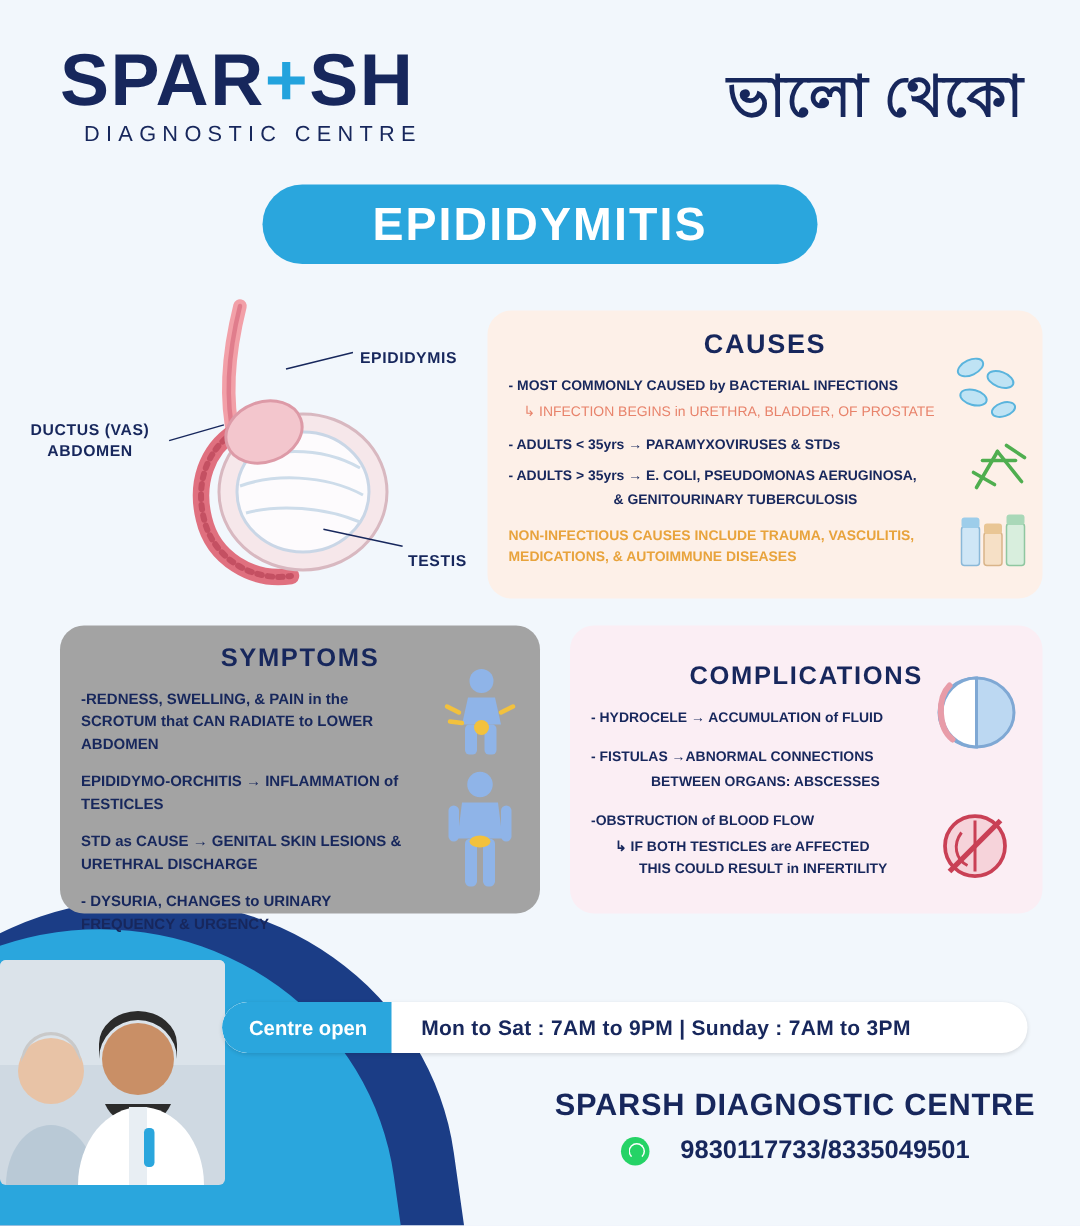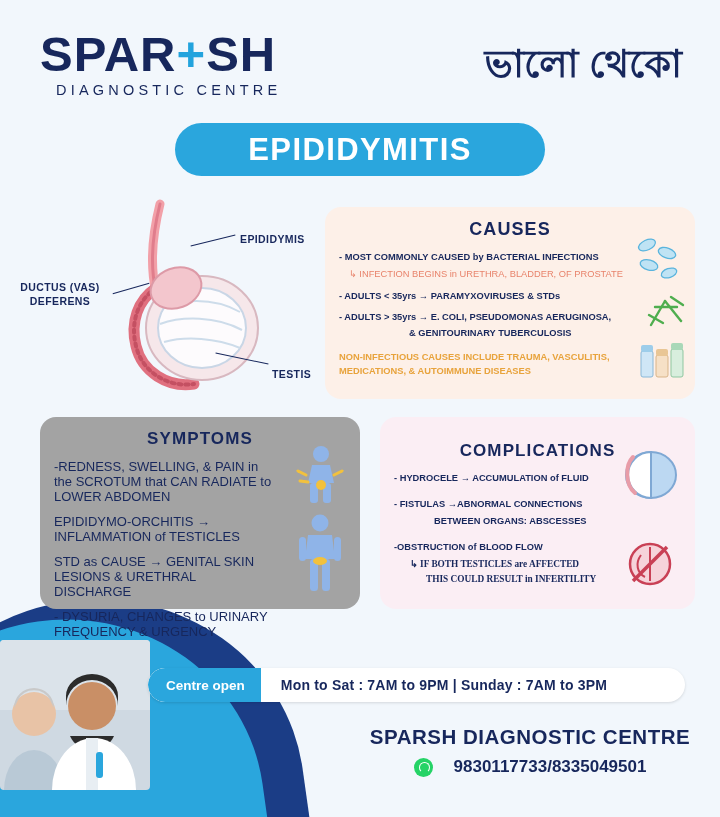--- a/index.html
+++ b/index.html
@@ -72,21 +72,21 @@
   #causes{left:325px;top:207px;width:370px;height:192px;background:#fdf0e8;}
   #causes .card-title{font-size:18px;margin-top:12px;}
   .causes-body{padding:10px 14px 0 14px;font-size:9.3px;color:#17275c;line-height:14px;}
   .causes-body .line{font-weight:bold;margin-bottom:7px;}
   .sub-line{color:#e8836b;font-weight:normal;margin:-4px 0 8px 10px;}
   .noninf{color:#e8a33c;font-weight:bold;line-height:14px;margin-top:10px;}
 
   
   #symptoms{left:40px;top:417px;width:320px;height:192px;background:#a3a3a3;}
   #symptoms .card-title{font-size:17px;margin-top:12px;}
-  .sym-body{padding:10px 12px 0 14px;font-size:13px;color:#17275c;line-height:15px;font-weight:normal;width:218px;}
+  .sym-body{padding:10px 12px 0 14px;font-size:10px;color:#17275c;line-height:15px;font-weight:bold;width:218px;}
   .sym-body p{margin:0 0 10px 0;}
 
   
   #complications{left:380px;top:417px;width:315px;height:192px;background:#fbeef4;}
   #complications .card-title{font-size:17px;margin-top:24px;}
   .comp-body{padding:10px 14px 0 14px;font-size:9.3px;color:#17275c;line-height:15px;font-weight:bold;width:215px;}
   .comp-body p{margin:0 0 11px 0;}
   .indent{margin-left:16px;display:block;}
 
   
@@ -164,21 +164,21 @@
     <path d="M74 146 C96 140 126 142 150 152" stroke="#cddcea" stroke-width="2" fill="none"></path>
 
     <ellipse cx="86" cy="92" rx="26" ry="20" fill="#f3c6cd" stroke="#dd9aa7" stroke-width="2" transform="rotate(-20 86 92)"></ellipse>
   </svg>
 
   <div class="label lbl-epididymis">EPIDIDYMIS</div>
   <div class="leader" style="left:190px;top:240px;width:46px;transform:rotate(-14deg);"></div>
 
   <div class="label lbl-ductus">
     <span>DUCTUS (VAS)</span><br>
-    <span>DEFERENS</span>
+    <span>ABDOMEN</span>
   </div>
   <div class="leader" style="left:112px;top:288px;width:38px;transform:rotate(-16deg);"></div>
 
   <div class="label lbl-testis">TESTIS</div>
   <div class="leader" style="left:215px;top:358px;width:54px;transform:rotate(12deg);"></div>
 
   <div class="card" id="causes">
     <div class="card-title">CAUSES</div>
     <div class="causes-body">
       <div class="line">- MOST COMMONLY CAUSED by BACTERIAL INFECTIONS</div>
@@ -252,21 +252,21 @@
     </svg>
   </div>
 
   <div class="card" id="complications">
     <div class="card-title">COMPLICATIONS</div>
     <div class="comp-body">
       <p>- HYDROCELE → ACCUMULATION of FLUID</p>
       <p style="margin-bottom:2px;">- FISTULAS →ABNORMAL CONNECTIONS</p>
       <p style="margin-left:40px;">BETWEEN ORGANS: ABSCESSES</p>
       <p style="margin-bottom:2px;">-OBSTRUCTION of BLOOD FLOW</p>
-      <p style="margin-left:16px;font-family:Liberation Serif, serif;">
+      <p style="margin-left:16px;">
         <span>↳  IF BOTH TESTICLES are AFFECTED</span><br>
         <span class="indent">THIS COULD RESULT in INFERTILITY</span>
       </p>
     </div>
 
     <svg style="position:absolute;right:10px;top:28px;width:68px;height:58px;" viewBox="0 0 68 58">
       <ellipse cx="34" cy="30" rx="25" ry="23" fill="#bcd8f2" stroke="#7fa8d4" stroke-width="2"></ellipse>
       <path d="M34 7 A23 23 0 0 0 34 53 Z" fill="#ffffff" stroke="#7fa8d4" stroke-width="2"></path>
       <path d="M16 12 C8 20 8 40 18 48" stroke="#e89ca8" stroke-width="4" fill="none" stroke-linecap="round"></path>
     </svg>

